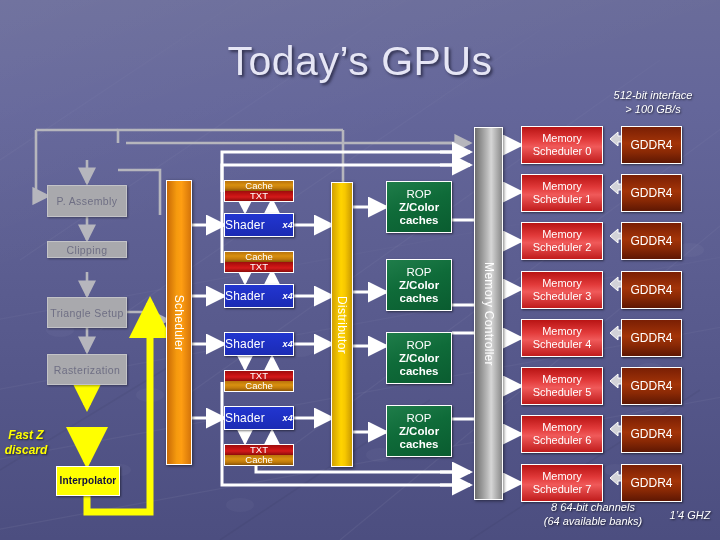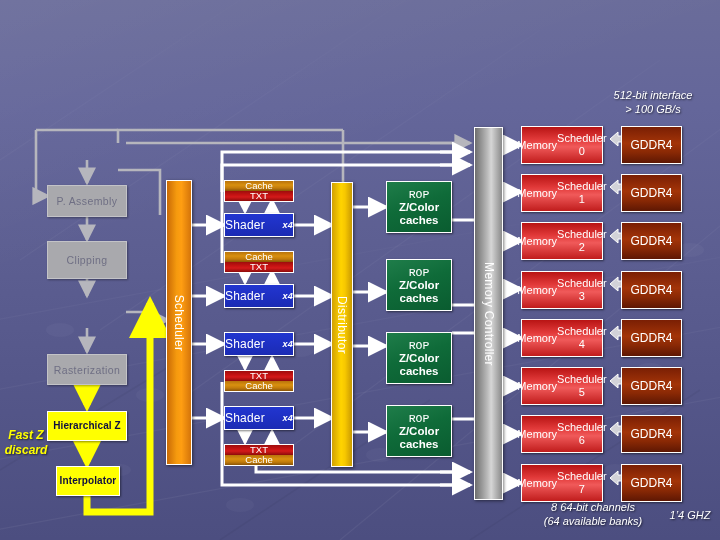--- a/index.html
+++ b/index.html
@@ -61,25 +61,25 @@
     background:linear-gradient(180deg,#b8730c 0%,#d9900f 40%,#c27c0c 70%,#8a5407 100%);
     border:1px solid #ffffff;border-top:none;color:#ffffff;font-size:9.5px;
   }
   .rop{
     background:linear-gradient(160deg,#1f7d4a 0%,#0f6b39 45%,#0a5c30 100%);
     border:1.5px solid #ffffff;color:#ffffff;font-size:11.5px;
     flex-direction:column;line-height:13px;
     box-shadow:1px 1px 2px rgba(0,0,0,.5);
   }
   .rop b{font-weight:bold;}
-  .rop .l1{font-weight:normal;font-family:Liberation Mono, monospace;}
+  .rop .l1{font-weight:normal;}
   .msched{
     background:linear-gradient(180deg,#b81414 0%,#e23a3a 35%,#f05a5a 55%,#c01c1c 100%);
     border:1.5px solid #ffffff;color:#ffffff;font-size:11px;line-height:13px;
-    flex-direction:row;box-shadow:1px 1px 2px rgba(0,0,0,.5);
+    flex-direction:column;box-shadow:1px 1px 2px rgba(0,0,0,.5);
   }
   .gddr{
     background:linear-gradient(180deg,#7a1f04 0%,#a33408 45%,#8a2905 70%,#5e1703 100%);
     border:1.5px solid #ffffff;color:#ffffff;font-size:12px;
     box-shadow:1px 1px 2px rgba(0,0,0,.5);
   }
   .vbar{
     position:absolute;box-sizing:border-box;border:1.5px solid #ffffff;
     box-shadow:1px 1px 3px rgba(0,0,0,.5);
   }
@@ -244,20 +244,21 @@
       <path d="M610 187 L618 180 L618 184 L628 184 L628 180 L636 187 L628 194 L628 190 L618 190 L618 194 z"></path>
       <path d="M610 236 L618 229 L618 233 L628 233 L628 229 L636 236 L628 243 L628 239 L618 239 L618 243 z"></path>
       <path d="M610 284 L618 277 L618 281 L628 281 L628 277 L636 284 L628 291 L628 287 L618 287 L618 291 z"></path>
       <path d="M610 333 L618 326 L618 330 L628 330 L628 326 L636 333 L628 340 L628 336 L618 336 L618 340 z"></path>
       <path d="M610 381 L618 374 L618 378 L628 378 L628 374 L636 381 L628 388 L628 384 L618 384 L618 388 z"></path>
       <path d="M610 429 L618 422 L618 426 L628 426 L628 422 L636 429 L628 436 L628 432 L618 432 L618 436 z"></path>
       <path d="M610 478 L618 471 L618 475 L628 475 L628 471 L636 478 L628 485 L628 481 L618 481 L618 485 z"></path>
     </g>
   </svg>
 
+  <div class="title">Today’s GPUs</div>
 
   <div class="note" style="left:568px;top:88px;width:170px;">
     <div>512-bit interface</div>
     <div>&gt; 100 GB/s</div>
   </div>
 
   <div class="note" style="left:498px;top:500px;width:190px;">
     <div>8 64-bit channels</div>
     <div>(64 available banks)</div>
   </div>
@@ -265,28 +266,28 @@
   <div class="note" style="left:660px;top:508px;width:60px;">1’4 GHZ</div>
 
   <div class="note" style="left:0px;top:428px;width:52px;color:#ffff00;font-weight:bold;font-size:12px;line-height:15px;">
     <div>Fast Z</div>
     <div>discard</div>
   </div>
 
   <div class="box grey" style="left:47px;top:185px;width:80px;height:32px;">
     <span>P. Assembly</span>
   </div>
-  <div class="box grey" style="left:47px;top:241px;width:80px;height:38px;">
+  <div class="box grey" style="left:47px;top:241px;width:80px;height:17px;">
     <span>Clipping</span>
+  </div>
+  <div class="box grey" style="left:47px;top:297px;width:80px;height:31px;">
+    <span>Triangle Setup</span>
   </div>
   <div class="box grey" style="left:47px;top:354px;width:80px;height:31px;text-align:center;">
     <span>Rasterization</span>
-  </div>
-  <div class="box yellow" style="left:47px;top:411px;width:80px;height:30px;">
-    <span>Hierarchical Z</span>
   </div>
   <div class="box yellow" style="left:56px;top:466px;width:64px;height:30px;text-align:center;">
     <span>Interpolator</span>
   </div>
 
   <div class="vbar sched" style="left:166px;top:180px;width:26px;height:285px;">
     <span>Scheduler</span>
   </div>
 
   <div class="box cache" style="left:224px;top:180px;width:70px;height:11px;border-top:1px solid #fff;border-bottom:none;">

